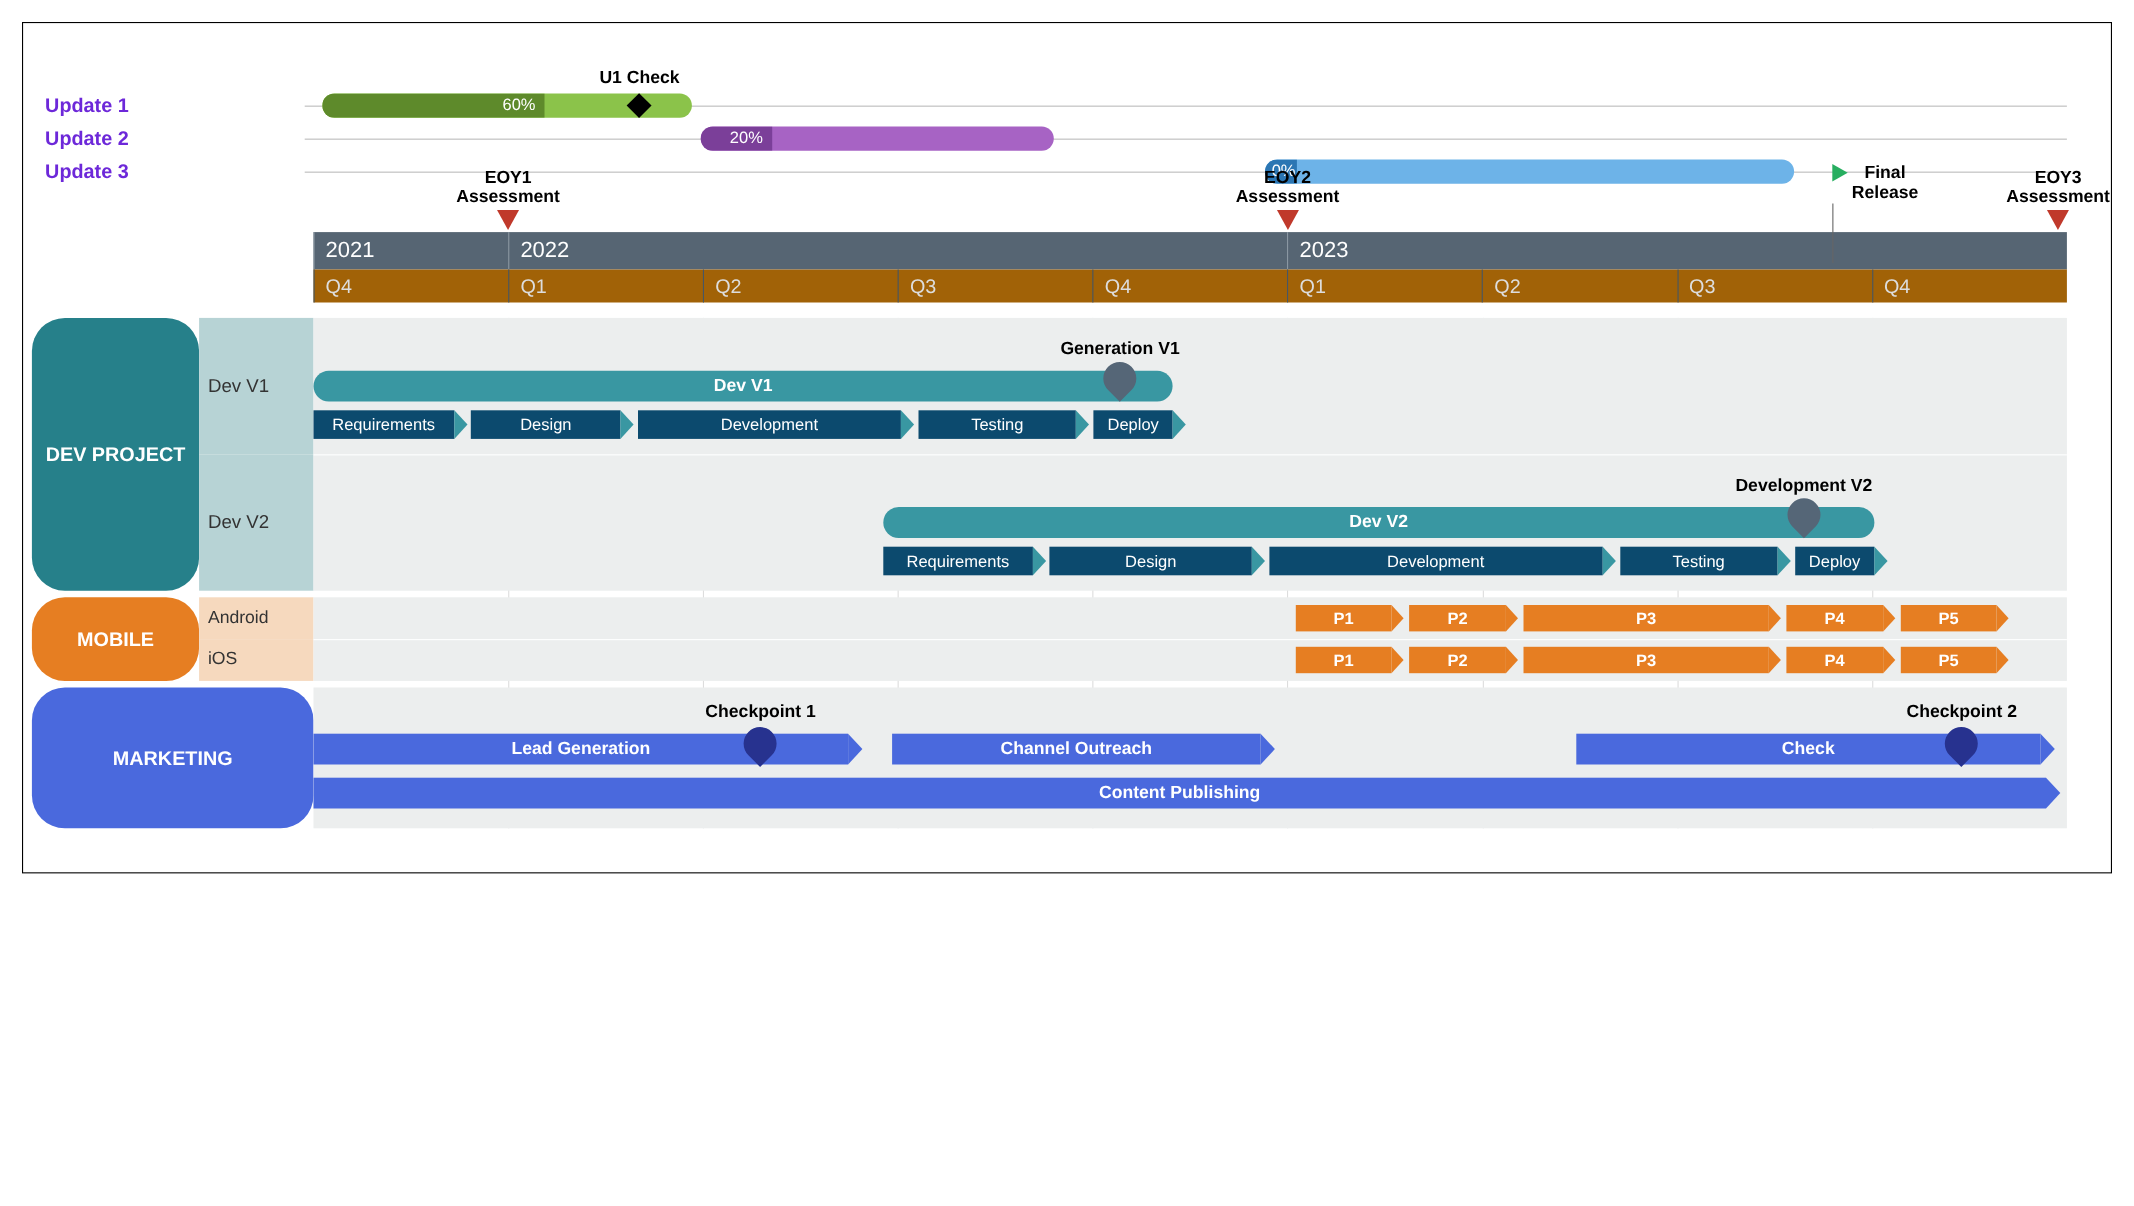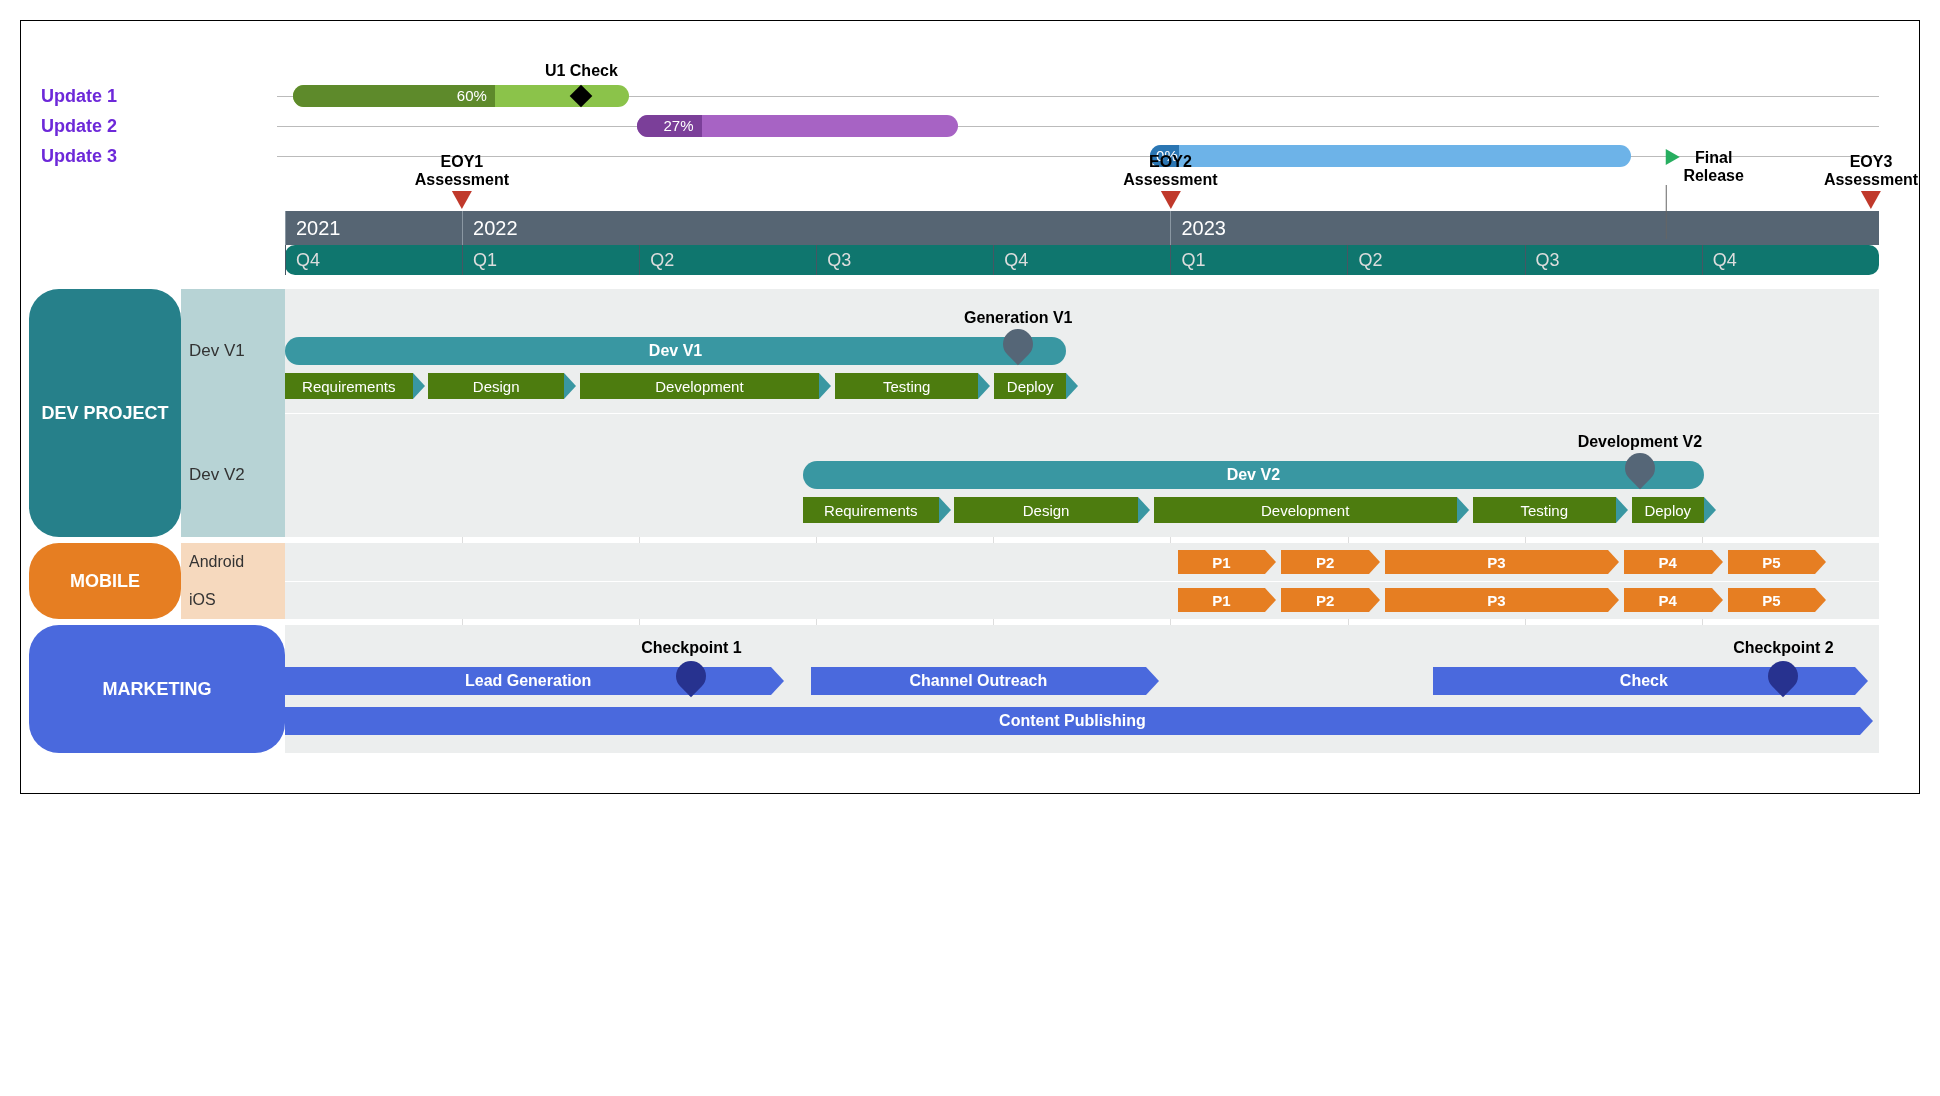--- a/index.html
+++ b/index.html
@@ -15,21 +15,21 @@
 .upd-fill { height: 100%; display: flex; align-items: center; justify-content: flex-end; color: #fff; font-size: 15px; padding-right: 8px; }
 .upd-diamond { position: absolute; width: 16px; height: 16px; background: #000; transform: rotate(45deg); top: -8px; }
 .upd-check { position: absolute; font-size: 16px; font-weight: 700; top: -34px; transform: translateX(-50%); white-space: nowrap; }
 
 
 .tl-wrap { position: relative; }
 .tl-left-spacer { width: 256px; }
 .tl-header { display: flex; }
 .tl-years { flex: 1; display: flex; background: #566573; color: #fff; font-size: 20px; height: 34px; align-items: center; }
 .tl-year { border-left: 1px solid #8a97a2; padding-left: 10px; height: 100%; display: flex; align-items: center; }
-.tl-q { flex: 1; display: flex; background: #0f766e; color: #ddd; font-size: 18px; height: 30px; border-radius: 10px; }
+.tl-q { flex: 1; display: flex; background: #a16207; color: #ddd; font-size: 18px; height: 30px; }
 .tl-qcell { border-left: 1px solid #475663; padding-left: 10px; display: flex; align-items: center; }
 .tl-markers { position: absolute; left: 256px; right: 0; top: -58px; height: 58px; }
 .tl-marker { position: absolute; text-align: center; transform: translateX(-50%); }
 .tl-marker .lbl { font-size: 16px; font-weight: 700; line-height: 18px; white-space: nowrap; }
 .tl-tri { width: 0; height: 0; border-left: 10px solid transparent; border-right: 10px solid transparent; border-top: 18px solid #c0392b; margin: 2px auto 0; }
 .tl-flag { width: 0; height: 0; border-top: 8px solid transparent; border-bottom: 8px solid transparent; border-left: 14px solid #27ae60; margin-left: 2px; }
 .tl-flagpole { width: 1px; height: 54px; background: #666; margin-left: 2px; }
 
 
 .body-area { position: relative; }
@@ -39,21 +39,21 @@
 .section { display: flex; margin-top: 14px; position: relative; }
 .sec-header { width: 152px; display: flex; align-items: center; justify-content: center; color: #fff; font-size: 18px; font-weight: 700; text-align: center; padding: 4px; border-radius: 30px; }
 .sec-sub { width: 104px; display: flex; align-items: center; font-size: 17px; padding-left: 8px; font-weight: 500; }
 .sec-content { flex: 1; background: #eceeee; position: relative; }
 .rowline { position: absolute; left:0; right: 0; height: 1px; background: #fff; }
 
 
 .dev-head { background: #26808a; }
 .dev-sub { background: #b7d3d5; color: #333; }
 .dev-bar { position: absolute; height: 28px; background: #3997a2; border-radius: 14px; color: #fff; font-size: 16px; font-weight: 700; display: flex; align-items: center; justify-content: center; }
-.chev { position: absolute; height: 26px; background: #4d7c0f; color: #fff; font-size: 15px; display: flex; align-items: center; justify-content: center; }
+.chev { position: absolute; height: 26px; background: #0c4a6e; color: #fff; font-size: 15px; display: flex; align-items: center; justify-content: center; }
 .chev::after { content: ""; position: absolute; right: -12px; top: 0; width: 0; height: 0; border-top: 13px solid transparent; border-bottom: 13px solid transparent; border-left: 12px solid #3997a2; }
 .pin { position: absolute; width: 30px; height: 30px; background: #556677; border-radius: 50% 50% 50% 0; transform: rotate(-45deg); }
 .pin-lbl { position: absolute; font-size: 16px; font-weight: 700; transform: translateX(-50%); white-space: nowrap; }
 
 
 .mob-head { background: #e67e22; }
 .mob-sub { background: #f6d9be; color: #333; font-size: 16px; }
 .mob-chev { position: absolute; height: 24px; background: #e67e22; color: #fff; font-size: 15px; font-weight: 600; display: flex; align-items: center; justify-content: center; }
 .mob-chev::after { content: ""; position: absolute; right: -11px; top: 0; width: 0; height: 0; border-top: 12px solid transparent; border-bottom: 12px solid transparent; border-left: 11px solid #e67e22; }
 
@@ -79,21 +79,21 @@
             </div>
         </div>
         <div class="upd-diamond" style="left:calc(19% - 8px);"></div>
       </div>
     </div>
     <div class="upd-row">
       <div class="upd-label">Update 2</div>
       <div class="upd-track">
         <div class="upd-bar" style="left:22.5%; width:20%; background:#a763c4;">
           <div class="upd-fill" style="width:20%; background:#7b3f99;">
-              <span>27%</span>
+              <span>20%</span>
             </div>
         </div>
       </div>
     </div>
     <div class="upd-row">
       <div class="upd-label">Update 3</div>
       <div class="upd-track">
         <div class="upd-bar" style="left:54.5%; width:30%; background:#6db3e8;">
           <div class="upd-fill" style="width:6%; background:#2b76b3; justify-content:flex-start; padding-left:6px;">
               <span>0%</span>

